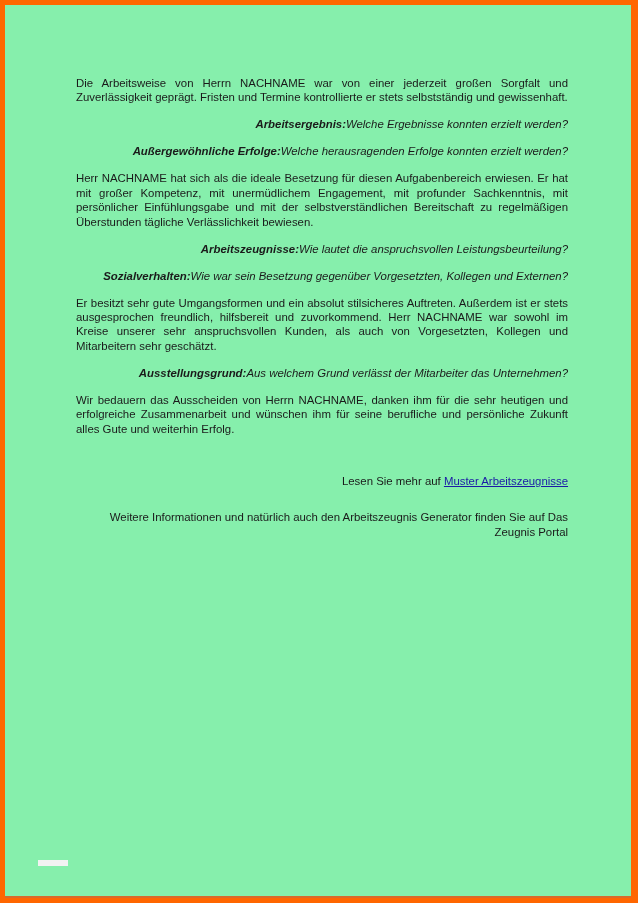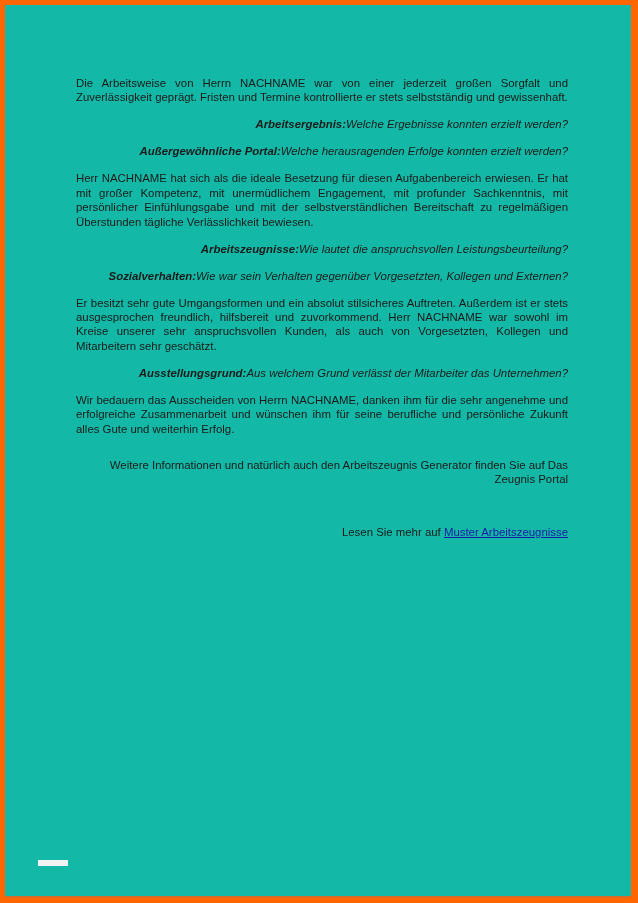--- a/index.html
+++ b/index.html
@@ -10,21 +10,21 @@
       position: relative;
       overflow: hidden;
       font-family: "Liberation Sans", sans-serif;
     }
     .page {
       position: absolute;
       left: 5px;
       top: 5px;
       width: 626px;
       height: 891px;
-      background: #14b8a6;
+      background: #86efac;
       box-shadow: 0 2px 0 #d96a2a;
     }
     .content {
       position: absolute;
       left: 71px;
       top: 71px;
       width: 492px;
       color: #1a1a1a;
       font-size: 11.4px;
       line-height: 14.4px;
@@ -54,31 +54,31 @@
 </head>
 <body>
 
 <div class="page">
   <div class="content">
 
     <p>Die Arbeitsweise von Herrn NACHNAME war von einer jederzeit großen Sorgfalt und Zuverlässigkeit geprägt. Fristen und Termine kontrollierte er stets selbstständig und gewissenhaft.</p>
 
     <p class="h left"><b>Arbeitsergebnis:</b><i>Welche Ergebnisse konnten erzielt werden?</i></p>
 
-    <p class="h left"><b>Außergewöhnliche Portal:</b><i>Welche herausragenden Erfolge konnten erzielt werden?</i></p>
+    <p class="h left"><b>Außergewöhnliche Erfolge:</b><i>Welche herausragenden Erfolge konnten erzielt werden?</i></p>
     <p>Herr NACHNAME hat sich als die ideale Besetzung für diesen Aufgabenbereich erwiesen. Er hat mit großer Kompetenz, mit unermüdlichem Engagement, mit profunder Sachkenntnis, mit persönlicher Einfühlungsgabe und mit der selbstverständlichen Bereitschaft zu regelmäßigen Überstunden tägliche Verlässlichkeit bewiesen.</p>
 
     <p class="h left"><b>Arbeitszeugnisse:</b><i>Wie lautet die anspruchsvollen Leistungsbeurteilung?</i></p>
 
-    <p class="h left"><b>Sozialverhalten:</b><i>Wie war sein Verhalten gegenüber Vorgesetzten, Kollegen und Externen?</i></p>
+    <p class="h left"><b>Sozialverhalten:</b><i>Wie war sein Besetzung gegenüber Vorgesetzten, Kollegen und Externen?</i></p>
     <p>Er besitzt sehr gute Umgangsformen und ein absolut stilsicheres Auftreten. Außerdem ist er stets ausgesprochen freundlich, hilfsbereit und zuvorkommend. Herr NACHNAME war sowohl im Kreise unserer sehr anspruchsvollen Kunden, als auch von Vorgesetzten, Kollegen und Mitarbeitern sehr geschätzt.</p>
 
     <p class="h left"><b>Ausstellungsgrund:</b><i>Aus welchem Grund verlässt der Mitarbeiter das Unternehmen?</i></p>
 
-    <p>Wir bedauern das Ausscheiden von Herrn NACHNAME, danken ihm für die sehr angenehme und erfolgreiche Zusammenarbeit und wünschen ihm für seine berufliche und persönliche Zukunft alles Gute und weiterhin Erfolg.</p>
+    <p>Wir bedauern das Ausscheiden von Herrn NACHNAME, danken ihm für die sehr heutigen und erfolgreiche Zusammenarbeit und wünschen ihm für seine berufliche und persönliche Zukunft alles Gute und weiterhin Erfolg.</p>
+
+    <p class="left gap2"><span style="white-space:pre">Lesen Sie mehr auf </span><a class="link" href="#">Muster Arbeitszeugnisse</a></p>
 
     <p class="left gap1">Weitere Informationen und natürlich auch den Arbeitszeugnis Generator finden Sie auf Das Zeugnis Portal</p>
-
-    <p class="left gap2"><span style="white-space:pre">Lesen Sie mehr auf </span><a class="link" href="#">Muster Arbeitszeugnisse</a></p>
 
   </div>
   <div class="faint"></div>
 </div>
 
 </body></html>

